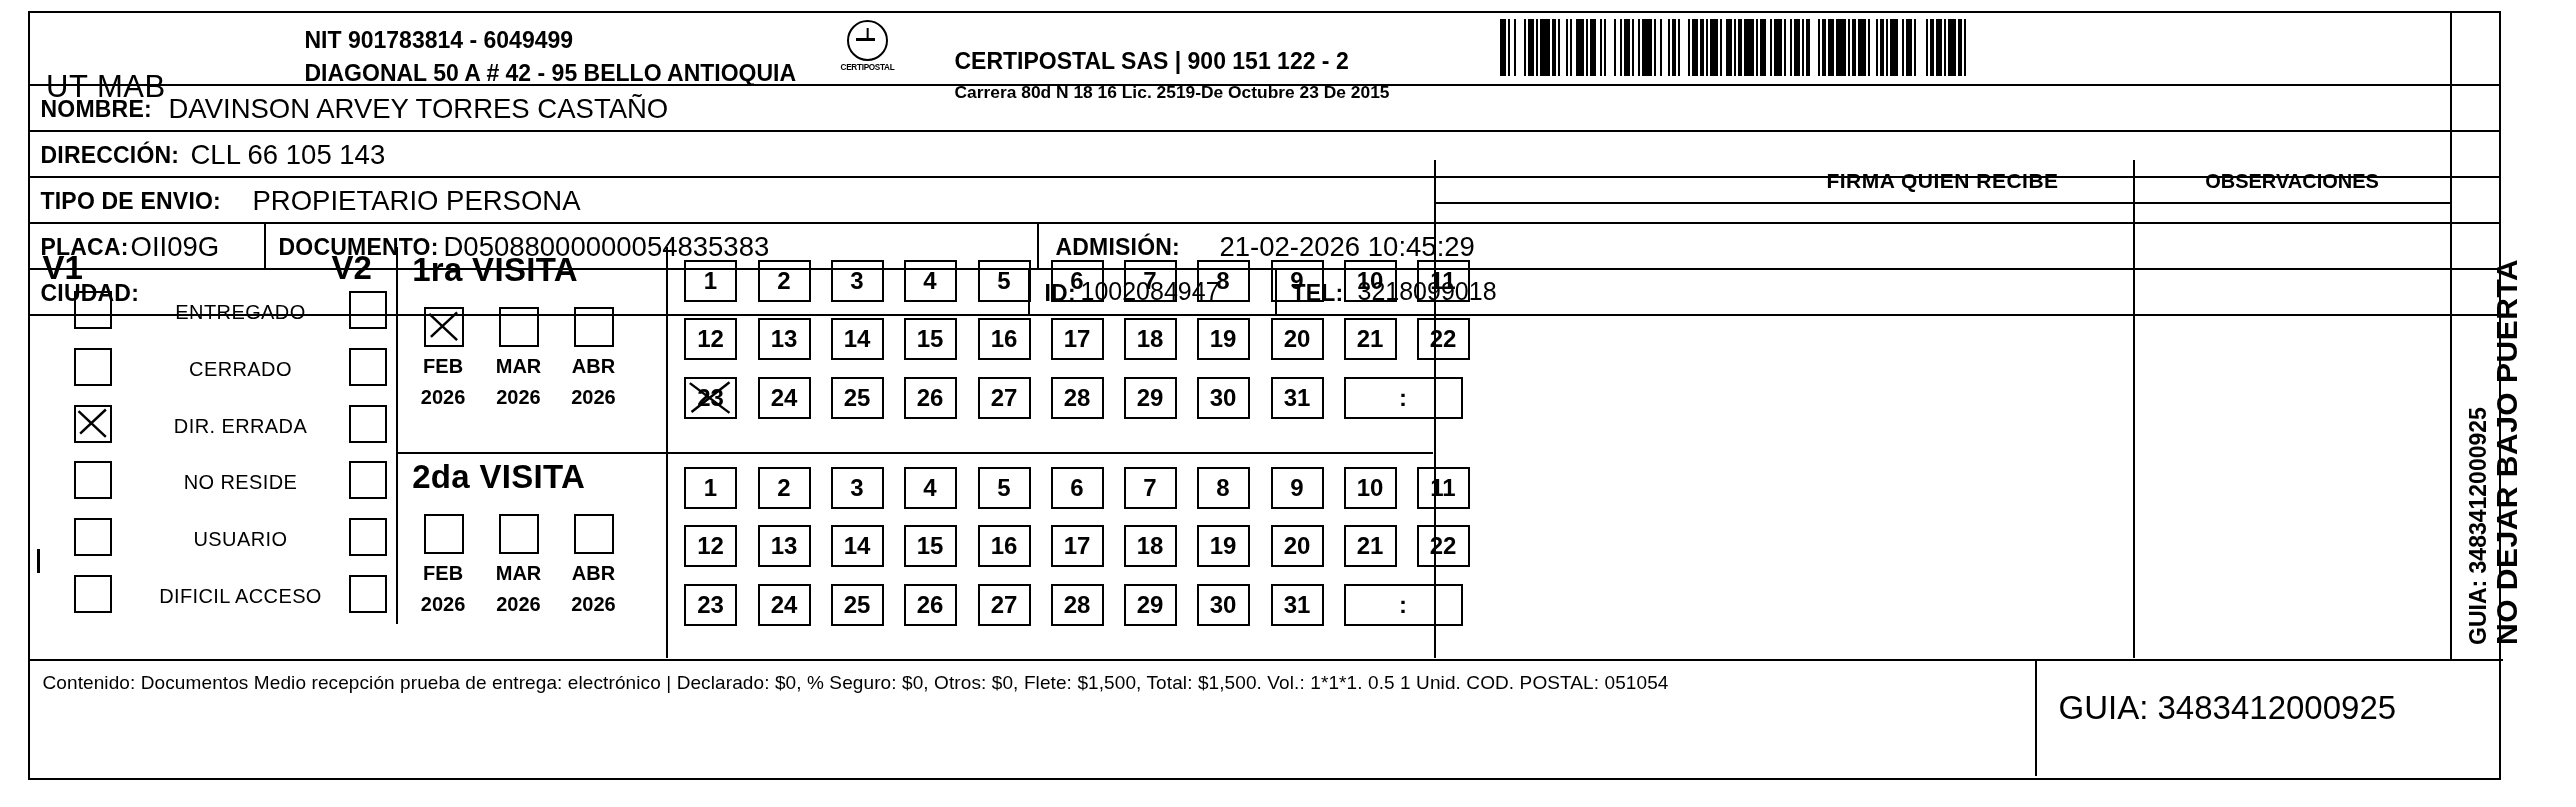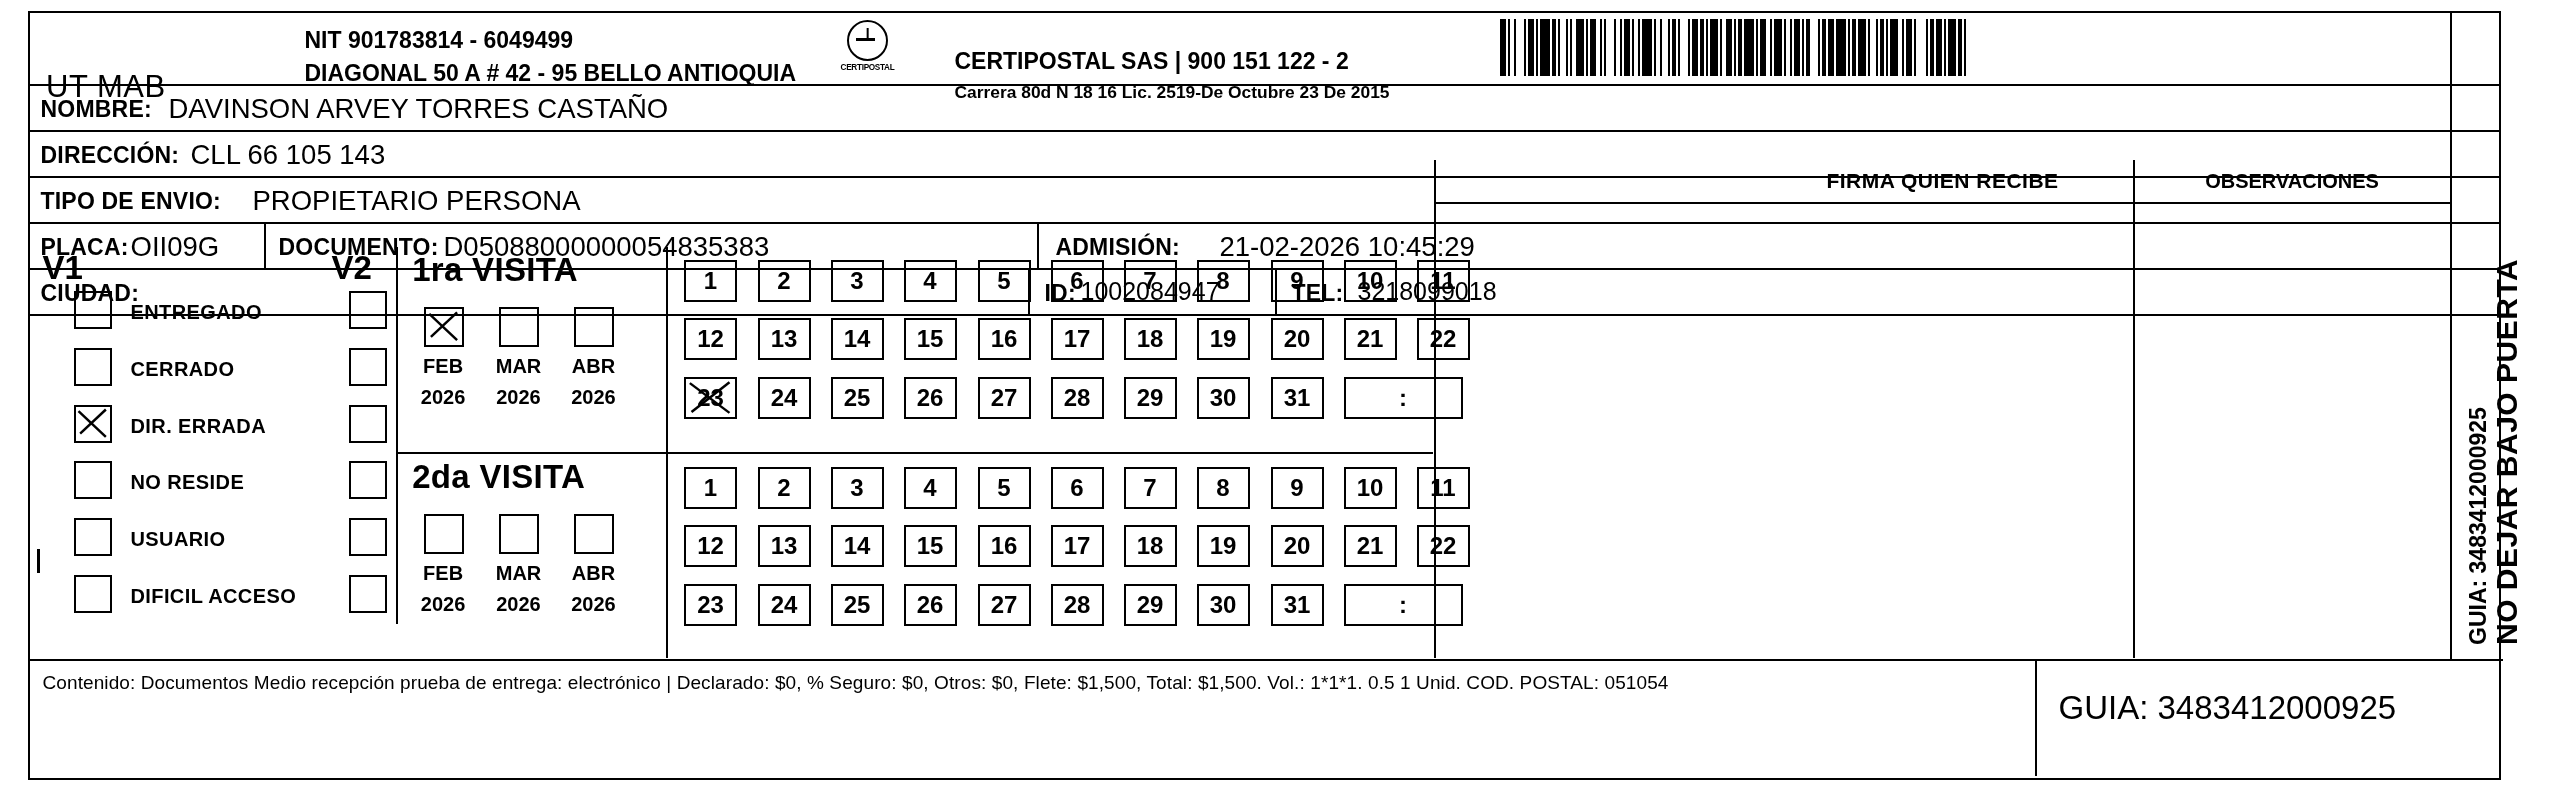--- a/index.html
+++ b/index.html
@@ -63,21 +63,21 @@
   .sec{position:absolute;box-sizing:border-box;}
 
   
   .v12{left:0;top:0;width:366px;height:411px;}
   .v12 .v1{position:absolute;left:13px;top:1.8px;font-size:33px;font-weight:bold;}
   .v12 .v2{position:absolute;left:302px;top:1.8px;font-size:33px;font-weight:bold;}
   .cbrow{position:absolute;left:0;width:366px;height:57px;}
   .cb{position:absolute;width:38px;height:38px;border:2.7px solid #000;box-sizing:border-box;}
   .cb.l{left:44px;}
   .cb.r{left:319px;}
-  .cbname{position:absolute;left:101px;top:10px;width:220px;font-size:20px;font-weight:bold;letter-spacing:0.4px;}
+  .cbname{position:absolute;left:101px;top:10px;width:220px;text-align:center;font-size:20px;font-weight:normal;letter-spacing:0.4px;}
   .xmark{position:absolute;left:0;top:0;width:100%;height:100%;}
 
   
   .visitbox{border-left:2.7px solid #000;}
   .v1st{left:366px;top:0;width:270px;height:205px;}
   .v2nd{left:366px;top:205px;width:270px;height:172px;border-top:2.7px solid #000;}
   .vtitle{position:absolute;left:14.7px;top:3.7px;font-size:33px;font-weight:bold;letter-spacing:0.3px;}
   .mbox{position:absolute;width:40px;height:40px;border:2.7px solid #000;box-sizing:border-box;top:60px;}
   .mbox.m1{left:26px;} .mbox.m2{left:101px;} .mbox.m3{left:176px;}
   .mlab{position:absolute;top:108px;font-size:20px;font-weight:bold;text-align:center;width:60px;}

